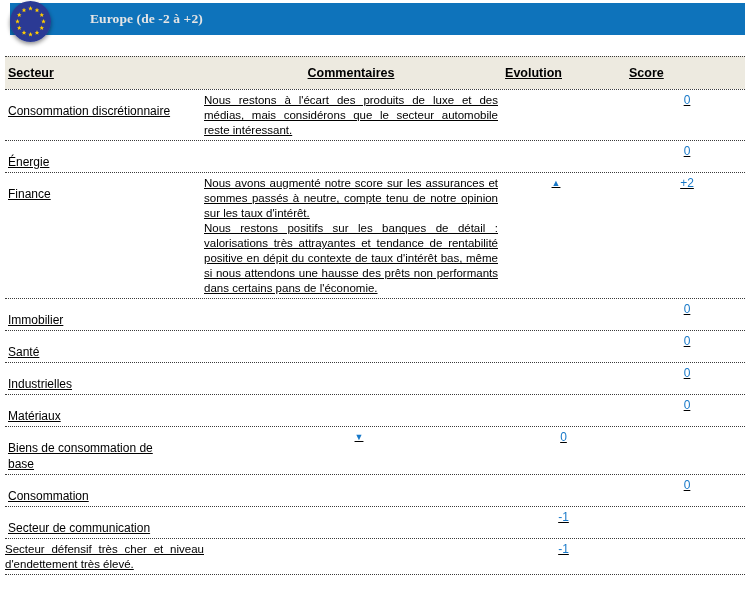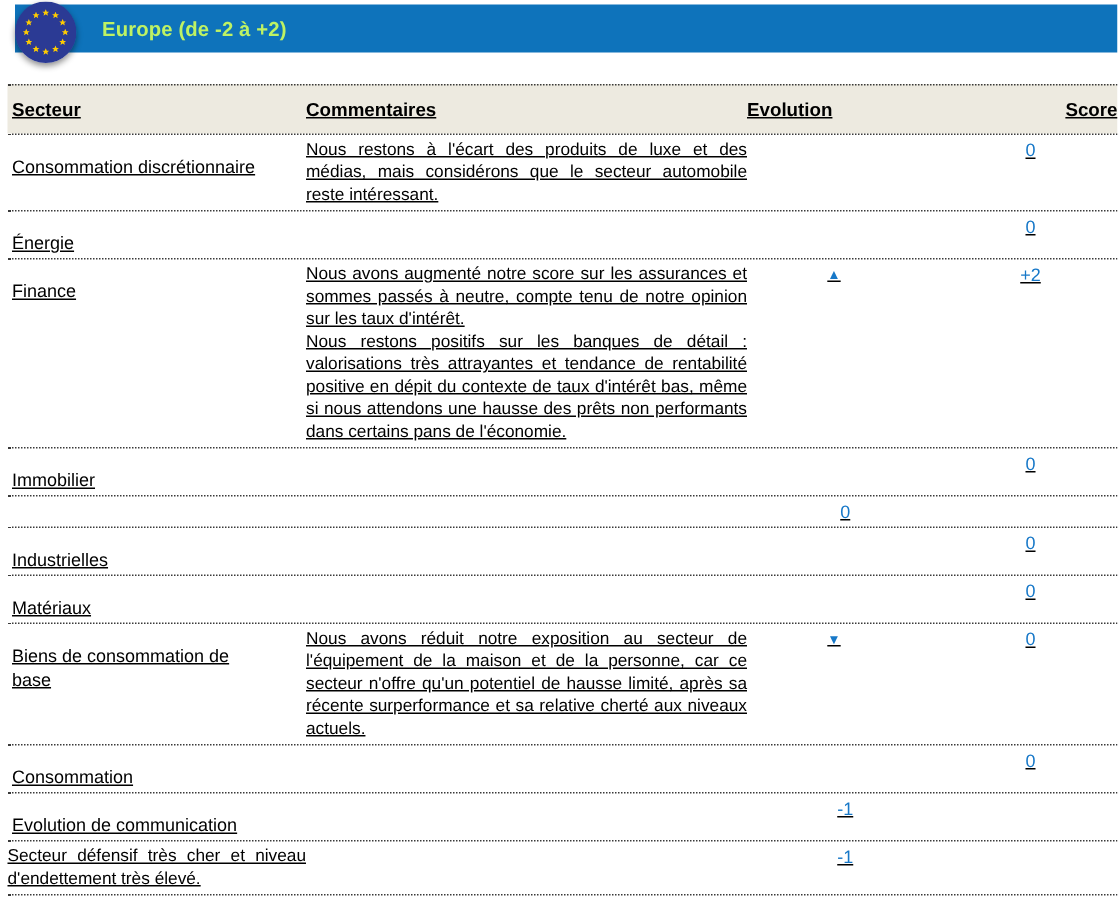--- a/index.html
+++ b/index.html
@@ -14,42 +14,42 @@
   body{
     width:745px;height:601px;overflow:hidden;background:#fff;
     font-family:"Liberation Sans",sans-serif;color:#000;position:relative;
   }
   
   .topbar{
     position:absolute;left:10px;top:3px;width:735px;height:32px;
     background:var(--bar-blue);display:flex;align-items:center;
   }
   .topbar-title{
-    margin-left:58px;color:#bef264;font-weight:bold;font-size:13.5px;letter-spacing:.1px;
+    margin-left:80px;color:#e5e5e5;font-weight:bold;font-size:13.5px;letter-spacing:.1px;font-family:Liberation Serif, serif;
   }
   .eu-badge{
     position:absolute;left:10px;top:1px;width:41px;height:41px;border-radius:50%;
     box-shadow:0 2px 4px rgba(0,0,0,.45);
   }
   .eu-badge svg{display:block;}
   
   .tbl{
     margin:56px 0 0 5px;width:740px;border-bottom:1px dotted var(--dot);text-decoration:underline;
   }
   .row{
     display:grid;grid-template-columns:199px 294px 100px 147px;
     border-top:1px dotted var(--dot);min-height:20px;align-items:start;
   }
   .row.hdr{background:var(--header-beige);min-height:32px;align-items:center;}
   .row:nth-child(8){min-height:29px;} 
   .h{font-weight:bold;font-size:12.5px;padding:2px 0;}
   .h-secteur{padding-left:3px;}
-  .h-commentaires{text-align:left;}
-  .h-evolution{text-align:left;padding-right:36px;}
-  .h-score{text-align:right;padding-left:31px;}
+  .h-commentaires{text-align:center;}
+  .h-evolution{text-align:right;padding-right:36px;}
+  .h-score{text-align:left;padding-left:31px;}
   .c-sector{font-size:12px;line-height:16px;padding:13px 30px 2px 3px;}
   .c-comment{
     font-size:11.5px;line-height:15px;padding:3px 0 2px 0;
     text-align:justify;white-space:pre-line;
   }
   .c-evolution{
     text-align:center;padding-left:16px;padding-top:5px;
     font-size:9px;color:var(--score-blue);line-height:10px;
   }
   .c-score{
@@ -113,50 +113,50 @@
     <div class="c-evolution">▲</div>
     <div class="c-score">+2</div>
   </div>
     <div class="row">
     <div class="c-sector">Immobilier</div>
     <div class="c-comment"></div>
     <div class="c-evolution"></div>
     <div class="c-score">0</div>
   </div>
     <div class="row">
+    <div class="c-sector">Santé</div>
     <div class="c-comment"></div>
     <div class="c-evolution"></div>
     <div class="c-score">0</div>
   </div>
     <div class="row">
     <div class="c-sector">Industrielles</div>
     <div class="c-comment"></div>
     <div class="c-evolution"></div>
     <div class="c-score">0</div>
   </div>
     <div class="row">
     <div class="c-sector">Matériaux</div>
     <div class="c-comment"></div>
     <div class="c-evolution"></div>
     <div class="c-score">0</div>
   </div>
     <div class="row">
     <div class="c-sector">Biens de consommation de base</div>
-    <div class="c-comment">Nous avons réduit notre exposition au secteur de l'équipement de la maison et de la personne, car ce secteur n'offre qu'un potentiel de hausse limité, après sa récente surperformance et sa relative cherté aux niveaux actuels.</div>
     <div class="c-evolution">▼</div>
     <div class="c-score">0</div>
   </div>
     <div class="row">
     <div class="c-sector">Consommation</div>
     <div class="c-comment"></div>
     <div class="c-evolution"></div>
     <div class="c-score">0</div>
   </div>
     <div class="row">
-    <div class="c-sector">Evolution de communication</div>
+    <div class="c-sector">Secteur de communication</div>
     <div class="c-evolution"></div>
     <div class="c-score">-1</div>
   </div>
     <div class="row">
     <div class="c-comment">Secteur défensif très cher et niveau d'endettement très élevé.</div>
     <div class="c-evolution"></div>
     <div class="c-score">-1</div>
   </div>
   </div>
 

